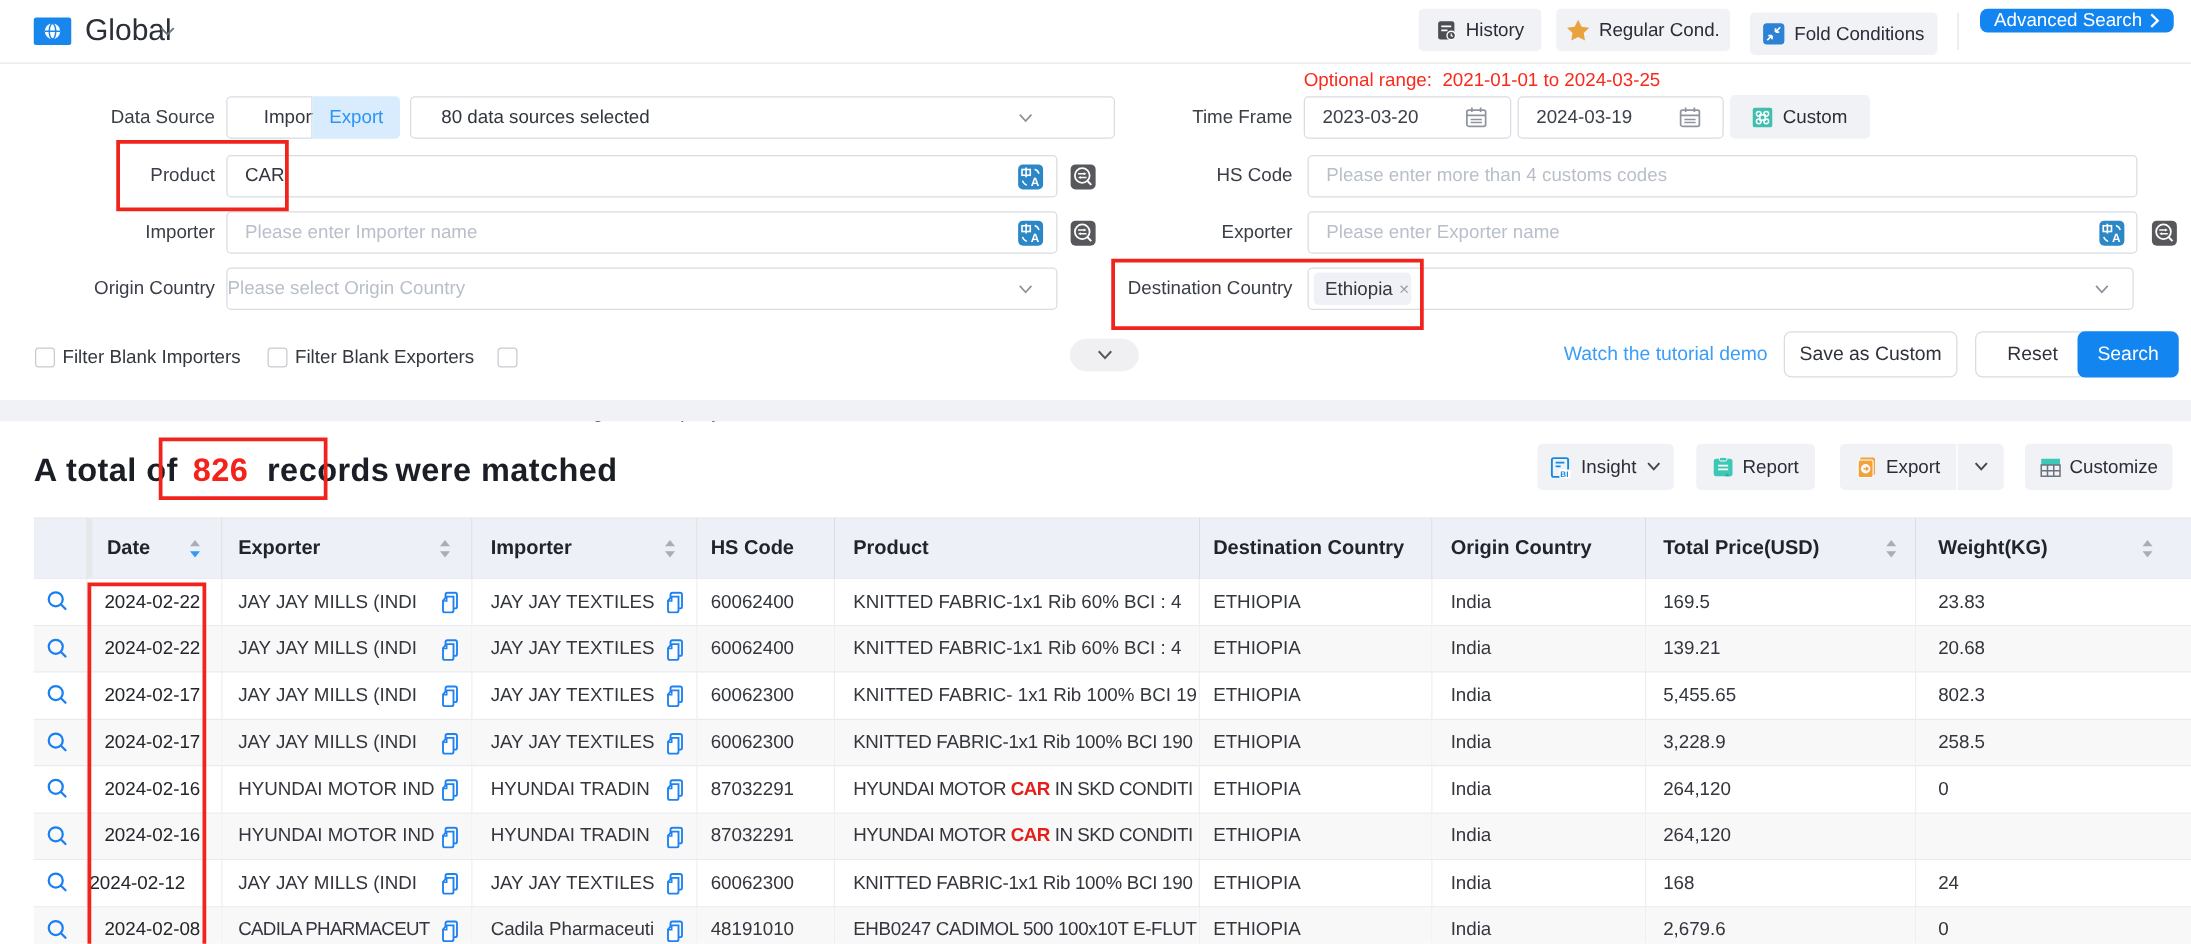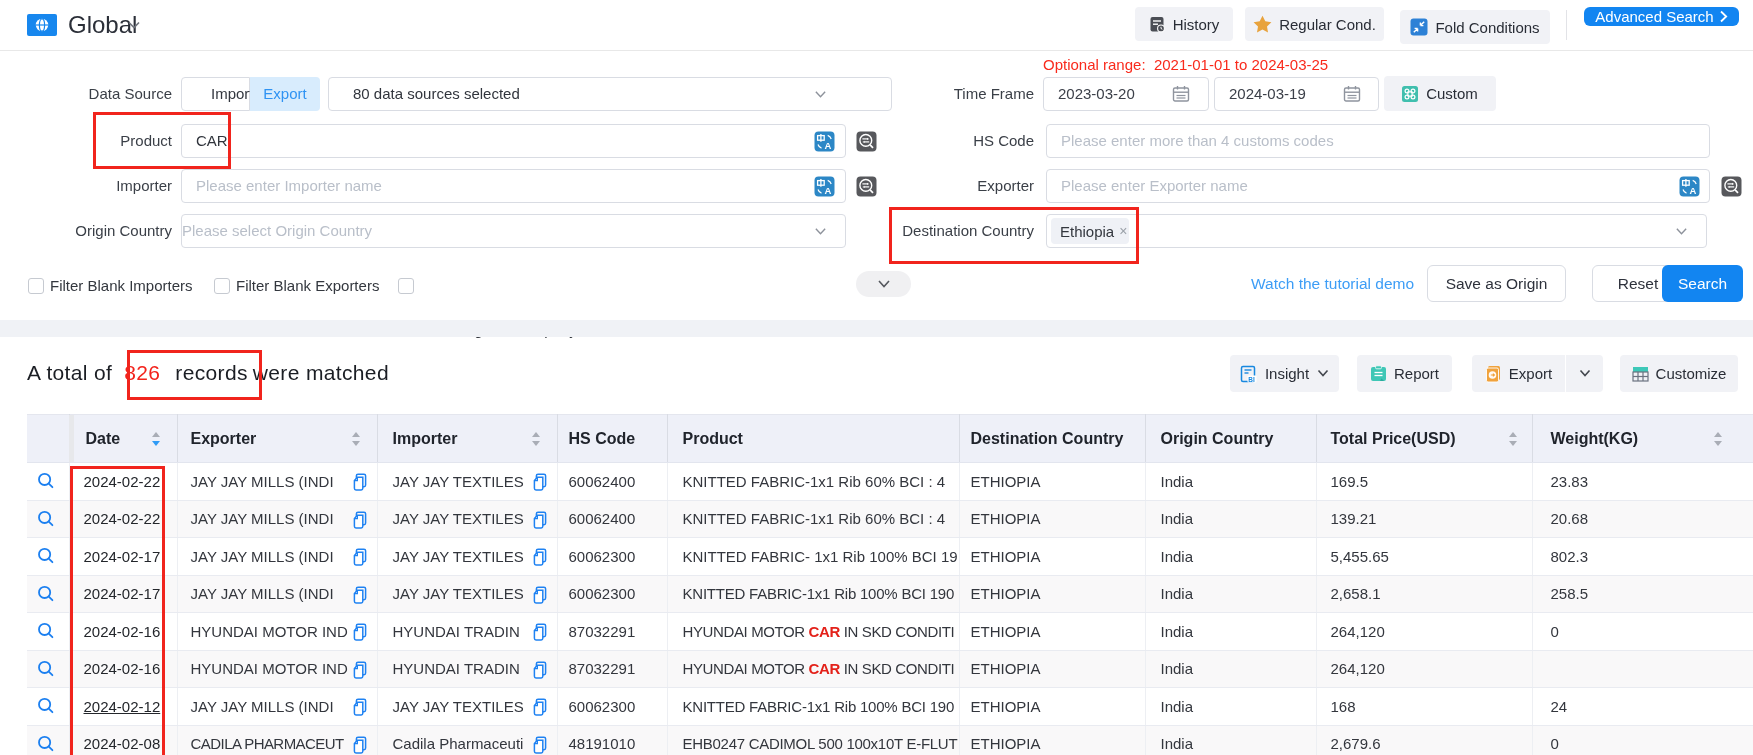--- a/index.html
+++ b/index.html
@@ -199,29 +199,29 @@
 <div class="abs" style="left:420px;top:277px;font-size:15px;color:#33373e;margin-top:44px;">Filter Logitics Company</div>
 
 <div class="abs" style="left:856px;top:271px;width:55px;height:26px;background:#f0f0f2;border-radius:13px;">
   <svg style="position:absolute;left:21px;top:8px;" width="14" height="10" viewBox="0 0 14 10">
       <polyline points="2,2 7,7.5 12,2" fill="none" stroke="#55585e" stroke-width="1.6"></polyline>
     </svg>
 </div>
 
 <div class="abs" style="left:1251px;top:265px;height:37px;line-height:37px;font-size:15.5px;color:#3d9df6;">Watch the tutorial demo</div>
 <div class="abs" style="left:1427px;top:265px;width:139px;height:37px;border:1px solid #d9dce3;border-radius:6px;
-  display:flex;align-items:center;justify-content:center;font-size:15.5px;color:#2e323c;background:#fff;">Save as Origin</div>
+  display:flex;align-items:center;justify-content:center;font-size:15.5px;color:#2e323c;background:#fff;">Save as Custom</div>
 <div class="abs" style="left:1580px;top:265px;width:92px;height:37px;border:1px solid #d9dce3;border-radius:6px;
-  display:flex;align-items:center;justify-content:center;font-size:15.5px;color:#2e323c;background:#fff;margin-left:12px;">Reset</div>
+  display:flex;align-items:center;justify-content:center;font-size:15.5px;color:#2e323c;background:#fff;">Reset</div>
 <div class="abs" style="left:1662px;top:265px;width:81px;height:37px;background:#1285f1;border-radius:6px;
   display:flex;align-items:center;justify-content:center;font-size:15.5px;color:#fff;">Search</div>
 
 <div class="abs" style="left:0;top:320px;width:1753px;height:17px;background:#f0f2f6;"></div>
 
-<div class="abs" style="left:27px;top:361px;font-size:21px;font-weight:normal;color:#1b1e24;letter-spacing:0.35px;white-space:nowrap;">A total of<span style="color:#f3231c;margin-left:12px;">826</span><span style="margin-left:15px;">records</span><span style="margin-left:5px;">were matched</span></div>
+<div class="abs" style="left:27px;top:361px;font-size:26px;font-weight:bold;color:#1b1e24;letter-spacing:0.35px;white-space:nowrap;">A total of<span style="color:#f3231c;margin-left:12px;">826</span><span style="margin-left:15px;">records</span><span style="margin-left:5px;">were matched</span></div>
 
 <div class="gbtn" style="left:1230px;top:355px;width:109px;height:37px;">
   <svg width="18" height="18" viewBox="0 0 18 18" style="margin-right:7px;">
     <rect x="1.5" y="1.5" width="13" height="15" rx="1.5" fill="none" stroke="#1788e0" stroke-width="1.5"></rect>
     <line x1="4.5" y1="5" x2="11.5" y2="5" stroke="#1788e0" stroke-width="1.4"></line>
     <line x1="4.5" y1="8" x2="8.5" y2="8" stroke="#1788e0" stroke-width="1.4"></line>
     <rect x="7.5" y="10.5" width="9" height="7" rx="1" fill="#fff"></rect>
     <text x="8.3" y="16.6" font-family="Liberation Sans" font-size="6.5" font-weight="bold" fill="#1788e0">BI</text>
   </svg>Insight
   <svg width="12" height="9" viewBox="0 0 12 9" style="margin-left:8px;">
@@ -393,21 +393,21 @@
           </svg></td>
 <td style="padding-left:15px;">JAY JAY TEXTILES<svg width="14" height="18" viewBox="0 0 14 18" style="position:absolute;right:10px;top:10px;">
             <rect x="3.4" y="1.2" width="9.2" height="12.5" rx="1.6" fill="none" stroke="#1f82f2" stroke-width="1.5"></rect>
             <path d="M9.8 4.3 v11 a1.6 1.6 0 0 1 -1.6 1.6 h-5.2 a1.6 1.6 0 0 1 -1.6 -1.6 v-7.8 l3 -3.2 z" fill="#fff" stroke="#1f82f2" stroke-width="1.5"></path>
             <path d="M4.4 4.3 v3.4 h-3" fill="none" stroke="#1f82f2" stroke-width="1.2"></path>
           </svg></td>
 <td style="padding-left:11px;">60062300</td>
 <td style="padding-left:15px;letter-spacing:-0.22px;">KNITTED FABRIC-1x1 Rib 100% BCI 190</td>
 <td style="padding-left:11px;">ETHIOPIA</td>
 <td style="padding-left:15px;">India</td>
-<td style="padding-left:14px;">2,658.1</td>
+<td style="padding-left:14px;">3,228.9</td>
 <td style="padding-left:18px;">258.5</td>
 </tr>
 <tr style="height:37.5px;">
 <td style="padding:0;">
           <svg width="18" height="18" viewBox="0 0 18 18" style="display:block;margin:0 0 0 10px;">
             <circle cx="7.6" cy="7.4" r="5.6" fill="none" stroke="#1b7ff0" stroke-width="1.8"></circle>
             <line x1="11.8" y1="11.6" x2="15.4" y2="15.2" stroke="#1b7ff0" stroke-width="1.8" stroke-linecap="round"></line>
           </svg>
         </td>
 <td style="padding-left:14px;color:#23262b;">2024-02-16</td>
@@ -453,21 +453,21 @@
 <td style="padding-left:14px;">264,120</td>
 <td style="padding-left:18px;"></td>
 </tr>
 <tr style="height:37.5px;">
 <td style="padding:0;">
           <svg width="18" height="18" viewBox="0 0 18 18" style="display:block;margin:0 0 0 10px;">
             <circle cx="7.6" cy="7.4" r="5.6" fill="none" stroke="#1b7ff0" stroke-width="1.8"></circle>
             <line x1="11.8" y1="11.6" x2="15.4" y2="15.2" stroke="#1b7ff0" stroke-width="1.8" stroke-linecap="round"></line>
           </svg>
         </td>
-<td style="padding-left:14px;color:#23262b;text-decoration:underline;">2024-02-12</td>
+<td style="padding-left:2px;color:#23262b;">2024-02-12</td>
 <td>JAY JAY MILLS (INDI<svg width="14" height="18" viewBox="0 0 14 18" style="position:absolute;right:10px;top:10px;">
             <rect x="3.4" y="1.2" width="9.2" height="12.5" rx="1.6" fill="none" stroke="#1f82f2" stroke-width="1.5"></rect>
             <path d="M9.8 4.3 v11 a1.6 1.6 0 0 1 -1.6 1.6 h-5.2 a1.6 1.6 0 0 1 -1.6 -1.6 v-7.8 l3 -3.2 z" fill="#fff" stroke="#1f82f2" stroke-width="1.5"></path>
             <path d="M4.4 4.3 v3.4 h-3" fill="none" stroke="#1f82f2" stroke-width="1.2"></path>
           </svg></td>
 <td style="padding-left:15px;">JAY JAY TEXTILES<svg width="14" height="18" viewBox="0 0 14 18" style="position:absolute;right:10px;top:10px;">
             <rect x="3.4" y="1.2" width="9.2" height="12.5" rx="1.6" fill="none" stroke="#1f82f2" stroke-width="1.5"></rect>
             <path d="M9.8 4.3 v11 a1.6 1.6 0 0 1 -1.6 1.6 h-5.2 a1.6 1.6 0 0 1 -1.6 -1.6 v-7.8 l3 -3.2 z" fill="#fff" stroke="#1f82f2" stroke-width="1.5"></path>
             <path d="M4.4 4.3 v3.4 h-3" fill="none" stroke="#1f82f2" stroke-width="1.2"></path>
           </svg></td>

